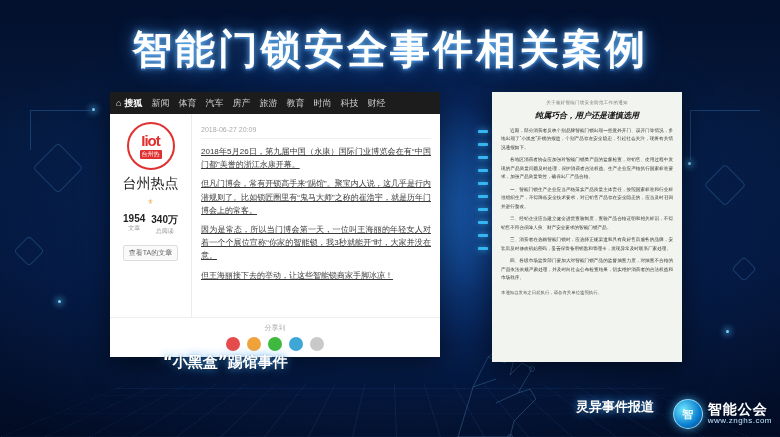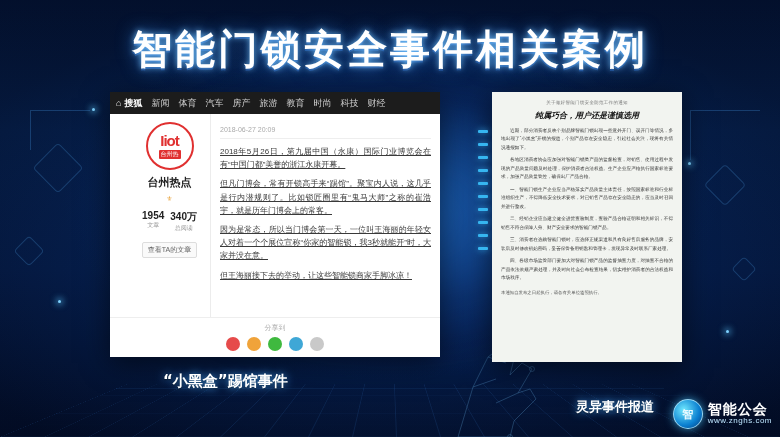--- a/index.html
+++ b/index.html
@@ -66,34 +66,34 @@
     display: flex; flex-direction: column;
   }
   .news-nav {
     height: 22px; background: #1c1c1c; color: #e8e8e8;
     display: flex; align-items: center; gap: 9px;
     padding: 0 6px; font-size: 9px; white-space: nowrap;
   }
   .news-nav .logo { display: flex; align-items: center; gap: 3px; font-weight: bold; color:#fff; }
   .news-nav .home-icon { font-size: 9px; color: #fff; }
   .news-nav .nav-item { color: #cfcfcf; }
-  .news-body { display: flex; flex: 1; min-height: 0; padding-left: 19px; }
+  .news-body { display: flex; flex: 1; min-height: 0; }
   .news-left {
     width: 82px; border-right: 1px solid #ececec; padding: 8px 4px;
     display: flex; flex-direction: column; align-items: center; gap: 5px;
     background: #fff;
   }
   .brand-circle {
     width: 48px; height: 48px; border-radius: 50%;
     border: 2px solid #e03030; display: flex; flex-direction: column;
     align-items: center; justify-content: center; color: #e03030;
   }
   .brand-circle .b1 { font-size: 15px; font-weight: bold; letter-spacing: -1px; line-height: 1; }
   .brand-circle .b2 { font-size: 6px; margin-top: 2px; background:#e03030; color:#fff; padding: 0 2px; border-radius: 1px;}
-  .acct-name { font-size: 11px; color: #222; font-weight: bold; }
+  .acct-name { font-size: 14px; color: #222; font-weight: normal; }
   .acct-badge { font-size: 7px; color: #e8a33d; }
   .stats { display: flex; gap: 6px; margin-top: 2px; }
   .stat { text-align: center; }
   .stat .num { font-size: 10px; color: #222; font-weight: bold; }
   .stat .lbl { font-size: 6px; color: #999; }
   .follow-btn {
     margin-top: 4px; font-size: 7px; color: #666; border: 1px solid #ddd;
     padding: 2px 5px; border-radius: 2px; background: #fafafa;
   }
   .news-main { flex: 1; padding: 8px 9px; min-width: 0; }
@@ -128,21 +128,21 @@
     display: block; width: 10px; height: 3px; background: #36b6f0;
     margin-bottom: 10px; box-shadow: 0 0 6px rgba(60,190,255,.8); border-radius: 1px;
   }
 
   
   .caption {
     position: absolute; z-index: 7; color: #fff; font-weight: bold;
     font-family: "DejaVu Sans", "Liberation Sans", sans-serif;
     text-shadow: 0 0 8px rgba(70,170,255,0.9), 0 1px 2px rgba(0,0,0,0.8);
   }
-  .caption-left { left: 163px; top: 372px; font-size: 15px; }
+  .caption-left { left: 163px; top: 353px; font-size: 15px; }
   .caption-right { left: 576px; top: 398px; font-size: 13px; }
 
   
   .brand-logo {
     position: absolute; right: 8px; bottom: 8px; z-index: 8;
     display: flex; align-items: center; gap: 5px; color: #fff;
   }
   .brand-logo .mark {
     width: 30px; height: 30px; border-radius: 50%;
     background: radial-gradient(circle at 35% 35%, #6fe8ff, #0a7fd0 60%, #063a7a);

